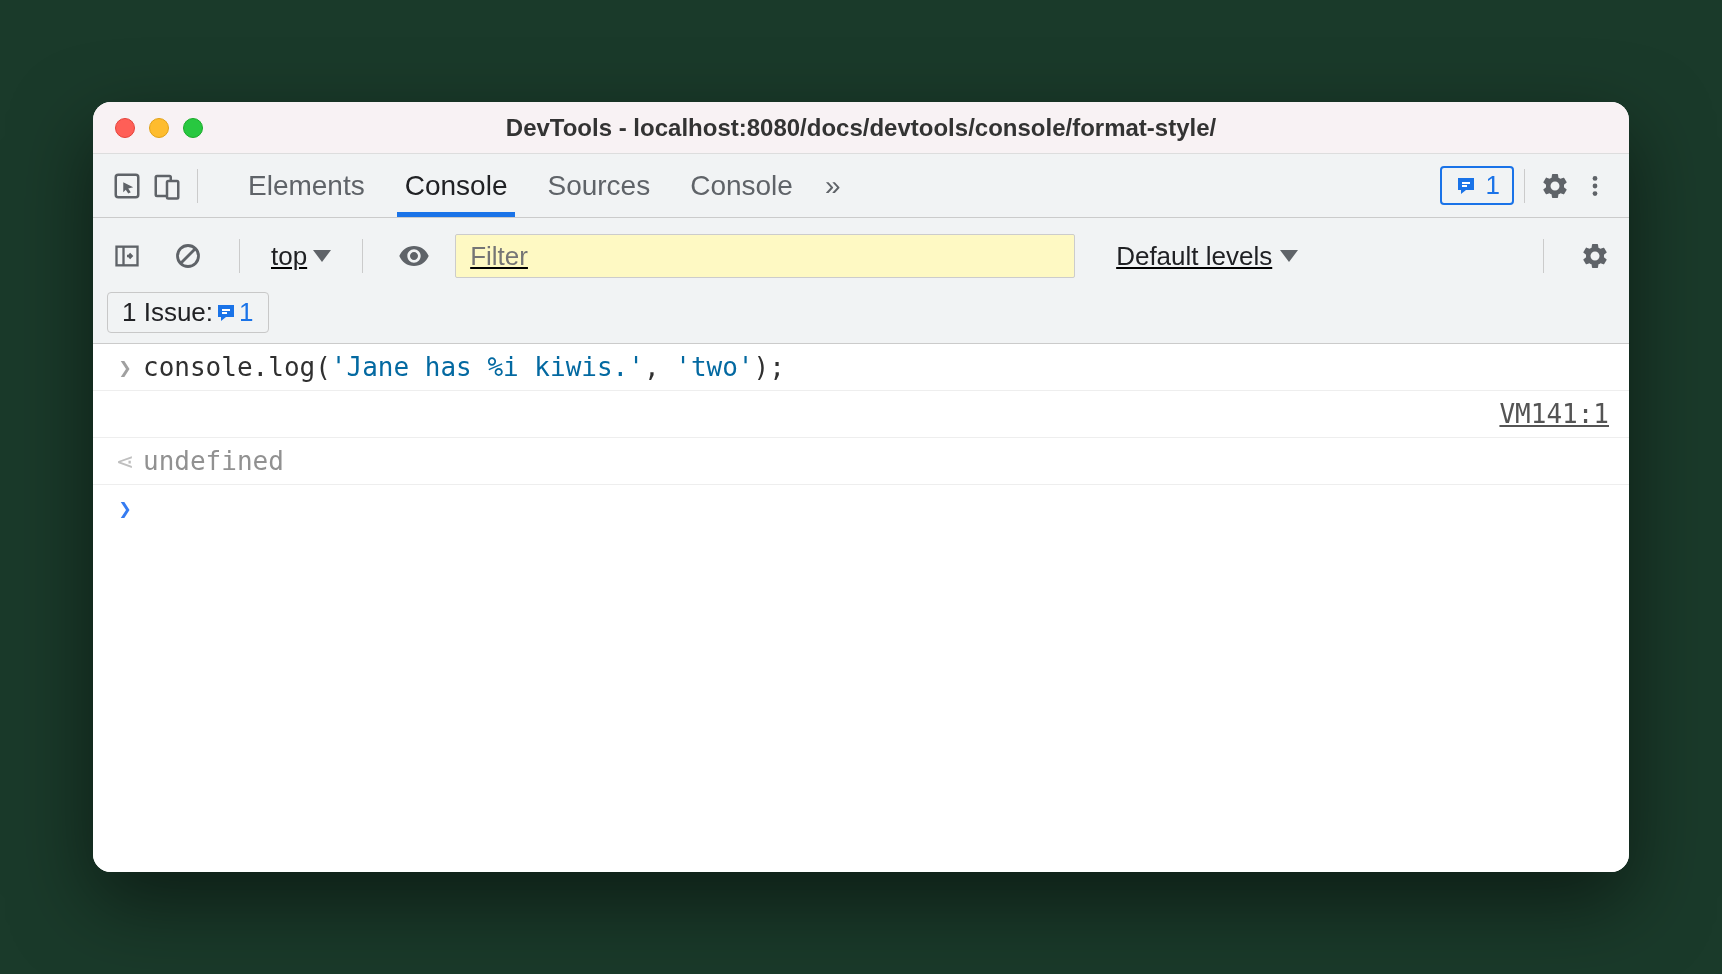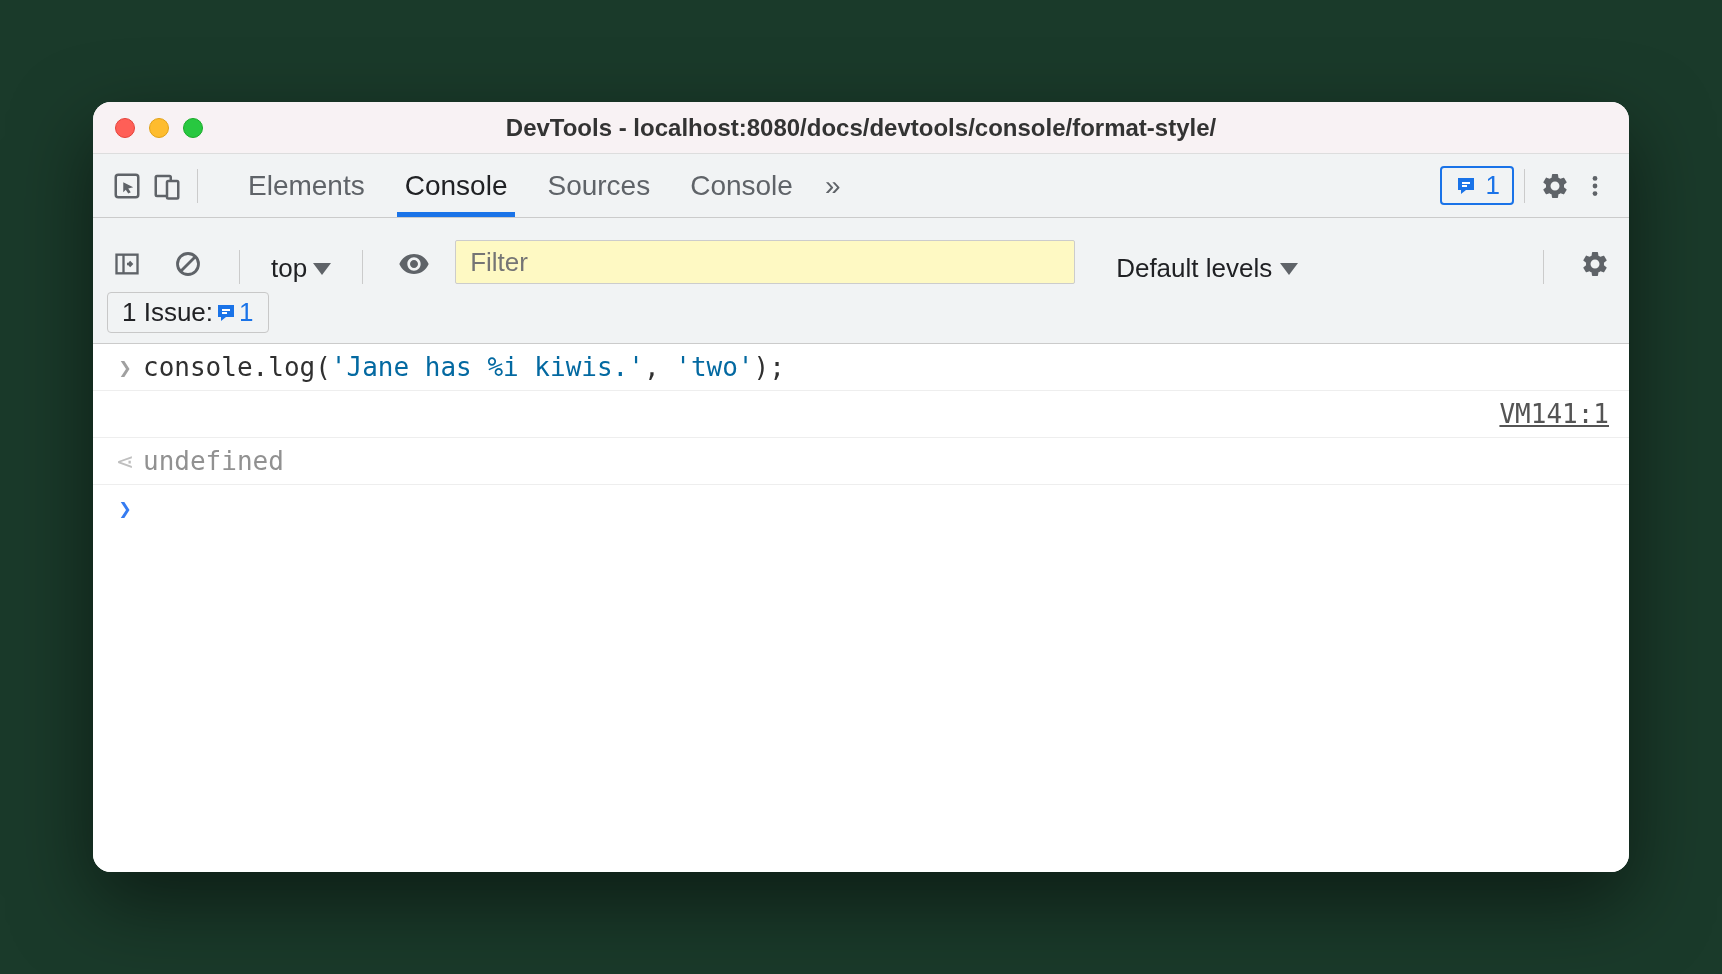--- a/index.html
+++ b/index.html
@@ -122,23 +122,24 @@
   font-size: 26px;
   cursor: pointer;
 }
 .toolbar {
   background: #f1f3f4;
   border-bottom: 1px solid #cbcbcb;
   padding: 10px 14px 0 14px;
 }
 .toolbar-row1 {
   display: flex;
-  align-items: flex-end;
+  align-items: center;
   gap: 21px;
   height: 56px;
+  text-decoration: underline;
 }
 .context-selector {
   display: flex;
   align-items: center;
   font-size: 26px;
   color: #202124;
   gap: 6px;
   cursor: pointer;
 }
 .filter-input {

